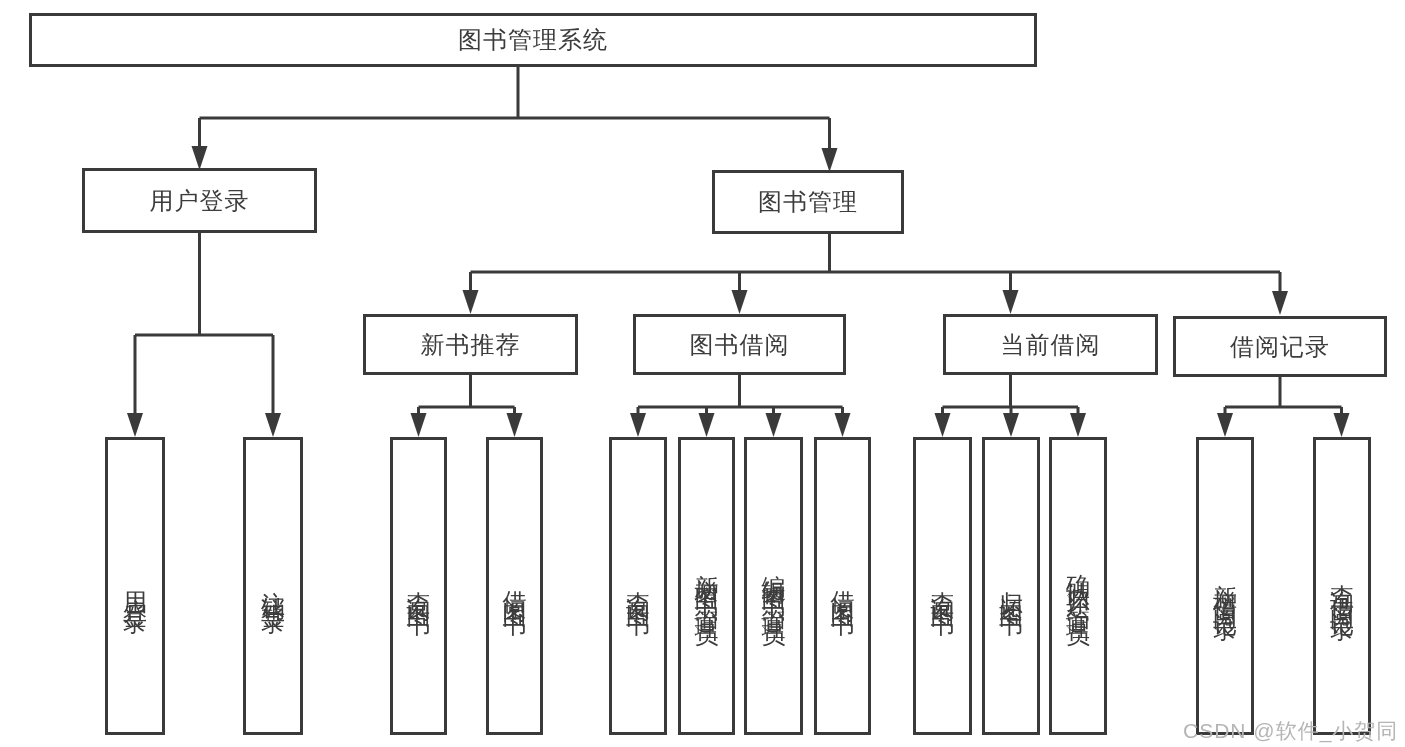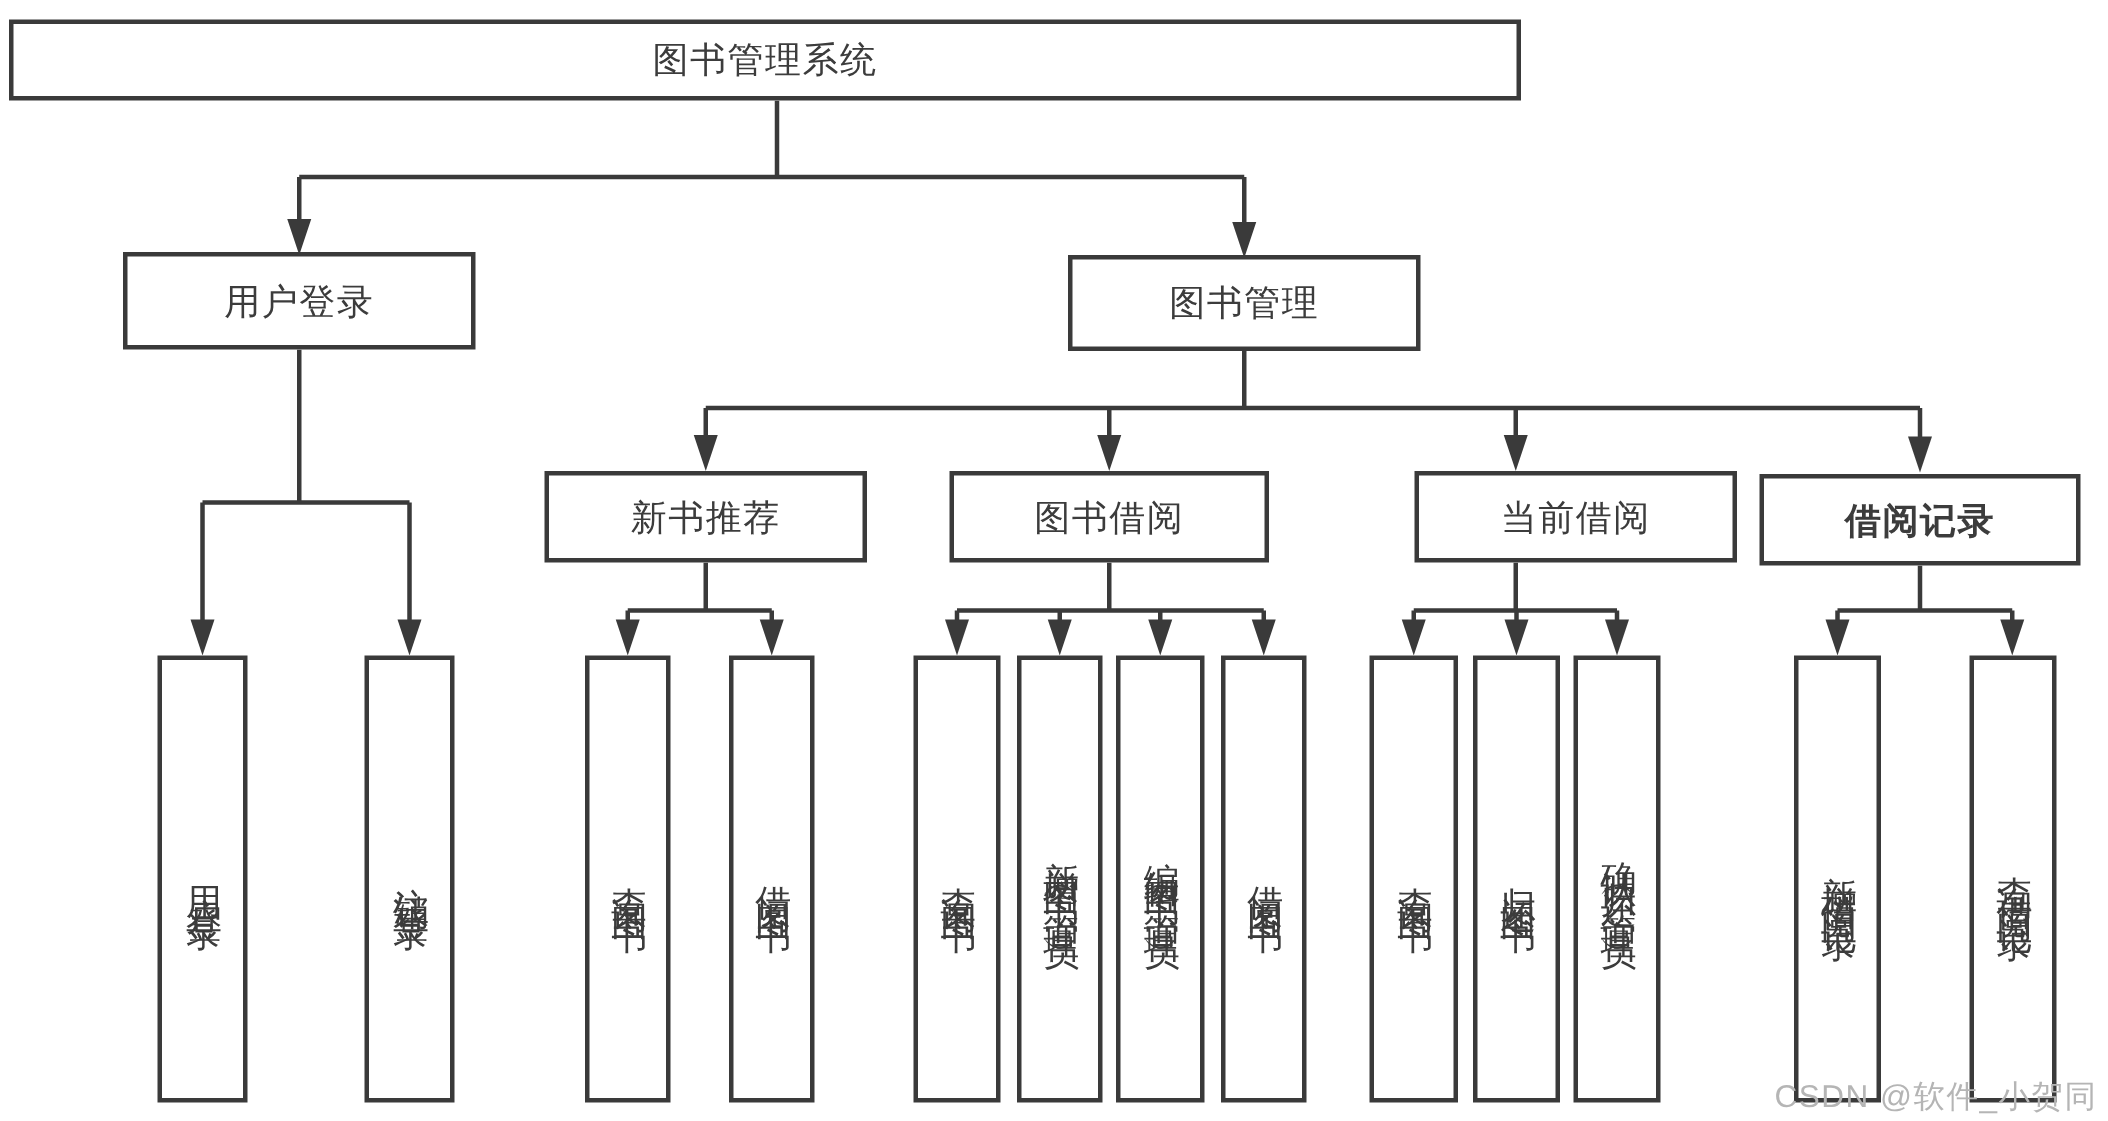--- a/index.html
+++ b/index.html
@@ -74,41 +74,41 @@
       <polygon points="765.5,413 781.5,413 773.5,437"></polygon>
       <polygon points="834.5,413 850.5,413 842.5,437"></polygon>
       <polygon points="934.5,413 950.5,413 942.5,437"></polygon>
       <polygon points="1003,413 1019,413 1011,437"></polygon>
       <polygon points="1070,413 1086,413 1078,437"></polygon>
       <polygon points="1217,413 1233,413 1225,437"></polygon>
       <polygon points="1333.5,413 1349.5,413 1341.5,437"></polygon>
     </g>
   </svg>
 
-  <div class="box" style="left:6px;top:13px;width:1008px;height:54px;">
+  <div class="box" style="left:29px;top:13px;width:1008px;height:54px;">
     <span>图书管理系统</span>
   </div>
 
   <div class="box" style="left:82px;top:168px;width:235px;height:65px;">
     <span>用户登录</span>
   </div>
-  <div class="box" style="left:712px;top:170px;width:235px;height:64px;">
+  <div class="box" style="left:712px;top:170px;width:192px;height:64px;">
     <span>图书管理</span>
   </div>
 
   <div class="box" style="left:633px;top:314px;width:213px;height:61px;">
     <span>图书借阅</span>
   </div>
   <div class="box" style="left:363px;top:314px;width:215px;height:61px;">
     <span>新书推荐</span>
   </div>
   <div class="box" style="left:903px;top:314px;width:215px;height:61px;margin-left:40px;">
     <span>当前借阅</span>
   </div>
-  <div class="box" style="left:1173px;top:316px;width:214px;height:61px;font-weight:bold;">
+  <div class="box" style="left:1173px;top:316px;width:214px;height:61px;">
     <span>借阅记录</span>
   </div>
 
   <div class="box leaf" style="left:105px;width:60px;">
     <span class="vtext">用户登录</span>
   </div>
   <div class="box leaf" style="left:243px;width:60px;">
     <span class="vtext">注销登录</span>
   </div>
 

